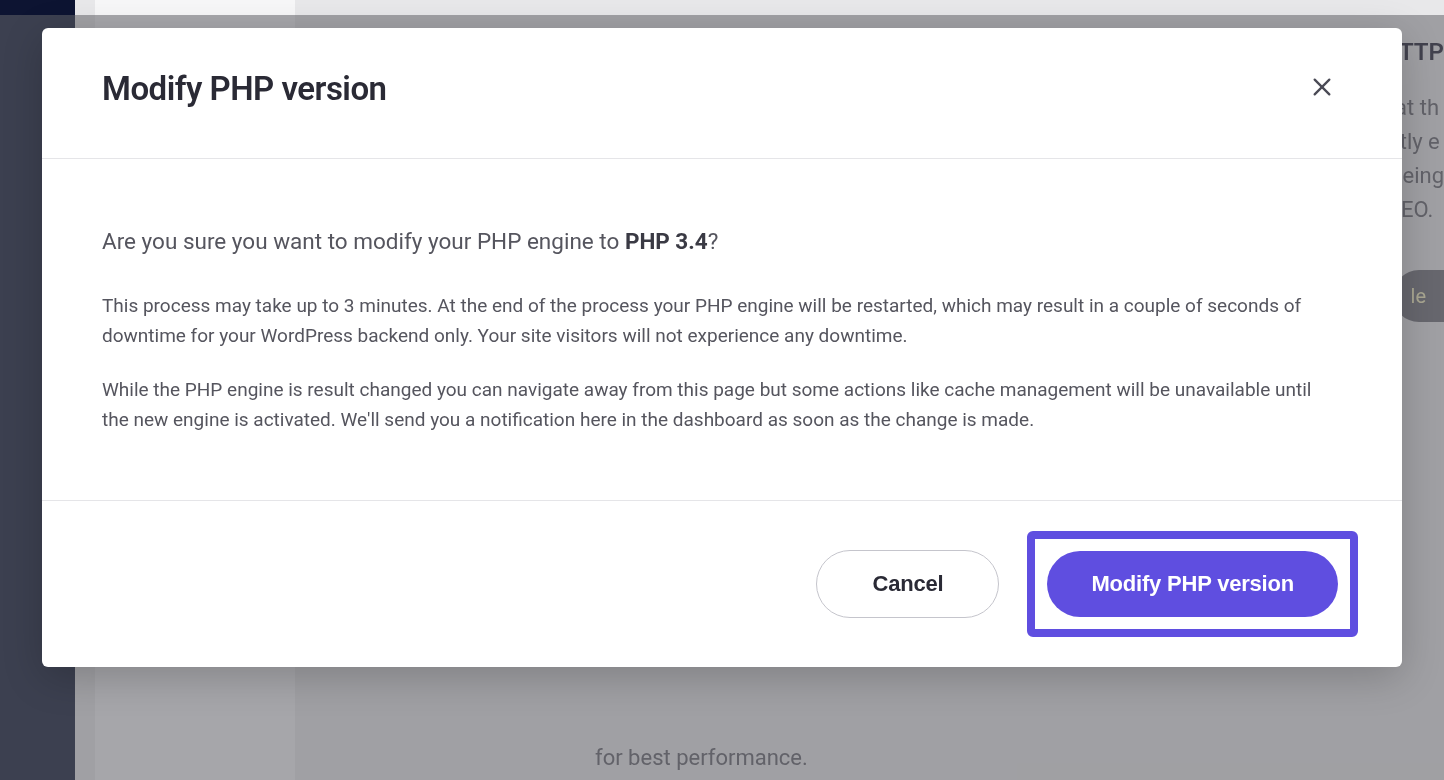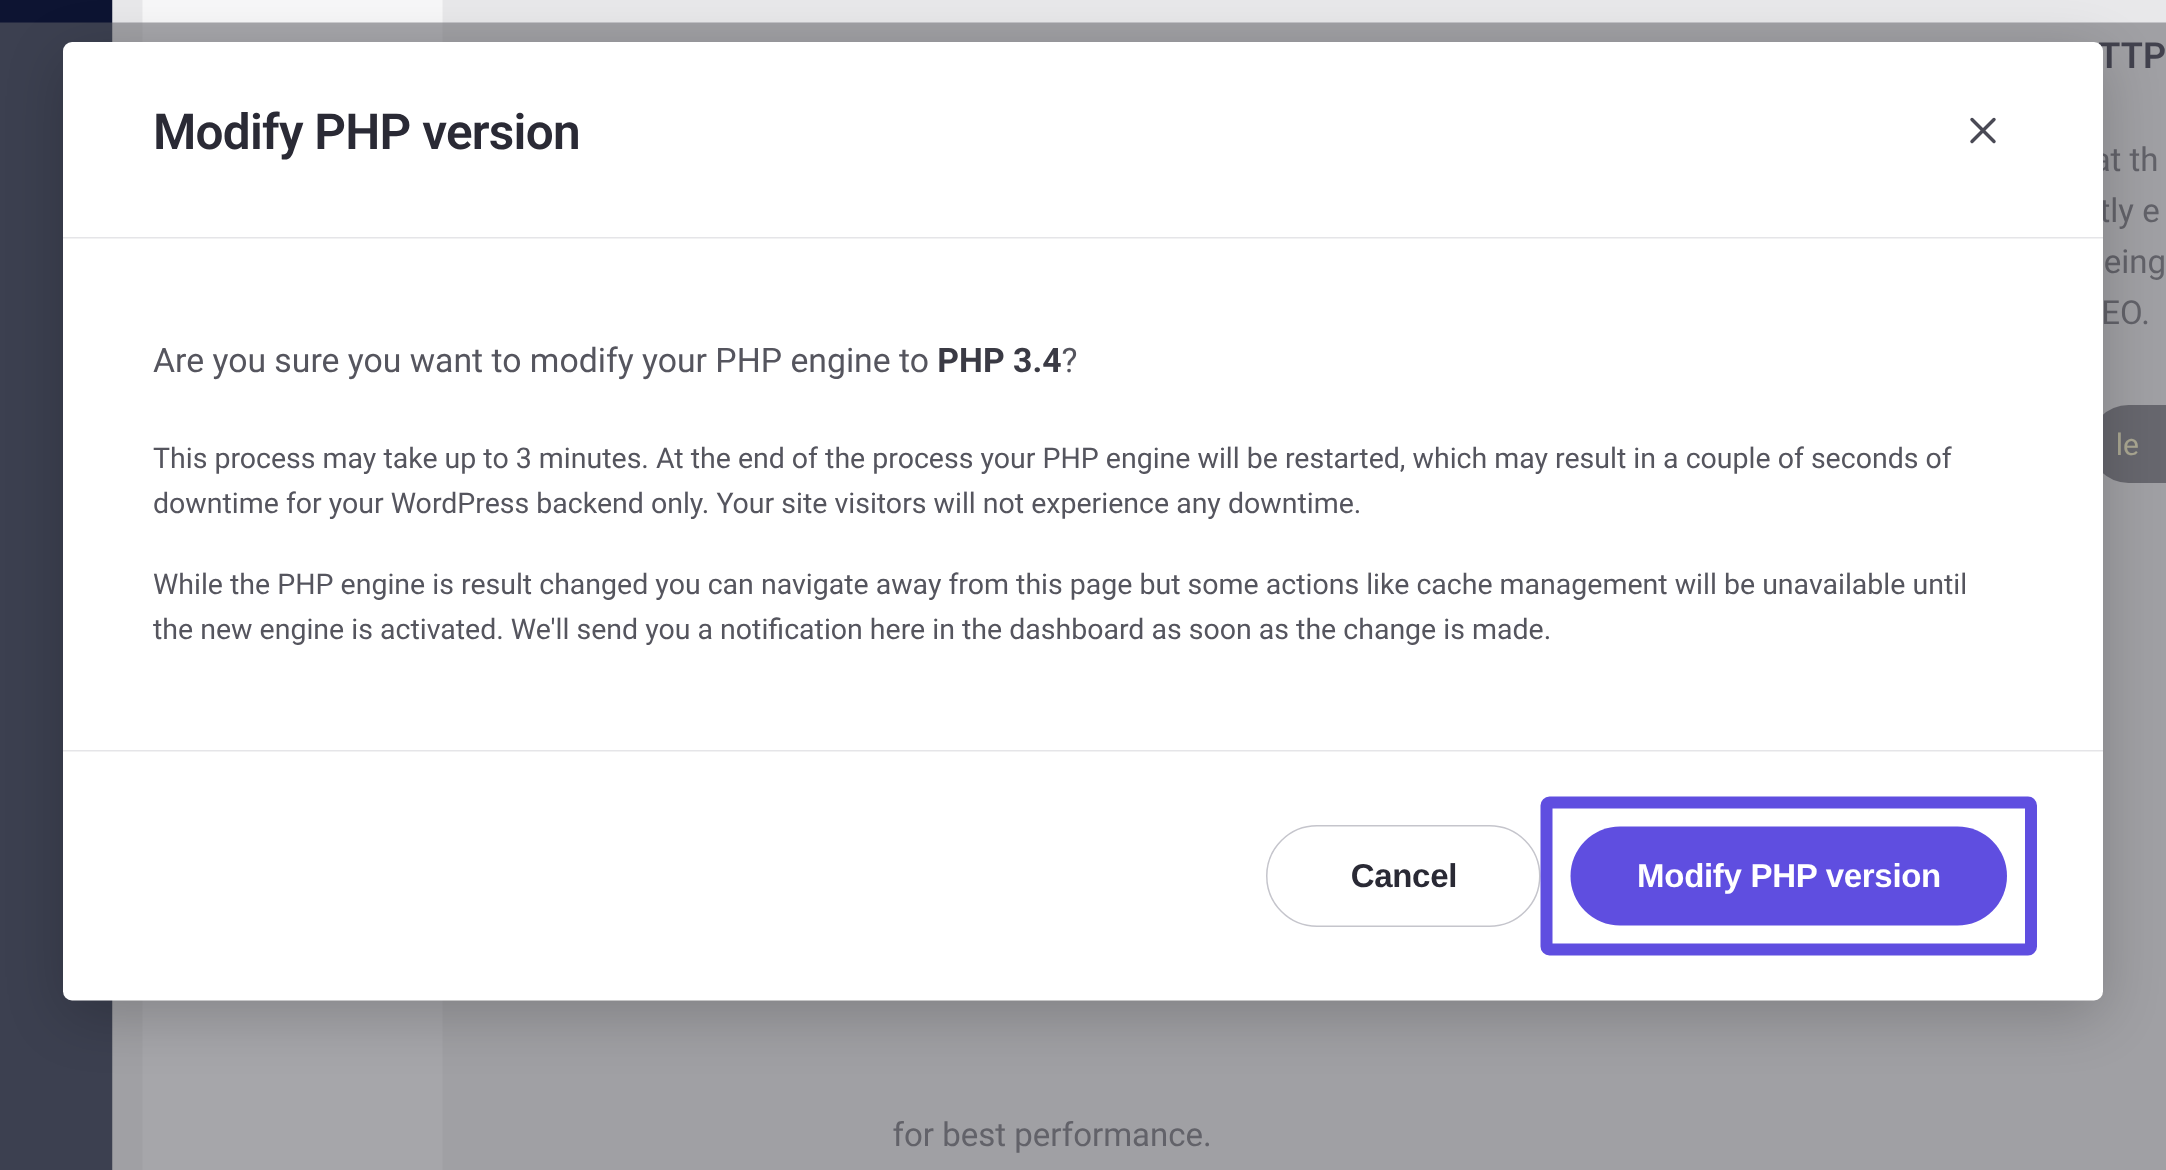--- a/index.html
+++ b/index.html
@@ -38,21 +38,21 @@
       position: absolute;
       left: 20px;
       top: 0;
       width: 200px;
       height: 100%;
       background: #f7f7f8;
     }
     .bg-right-text {
       position: absolute;
       right: 0;
-      top: 23px;
+      top: 38px;
       font-size: 24px;
       font-weight: 600;
       color: #1a1a2e;
       white-space: nowrap;
     }
     .bg-right-desc {
       position: absolute;
       right: 0;
       top: 91px;
       font-size: 22px;
@@ -147,20 +147,21 @@
       margin-bottom: 24px;
     }
     .body-para:last-child {
       margin-bottom: 0;
     }
     .modal-footer {
       display: flex;
       justify-content: flex-end;
       align-items: center;
       padding: 30px 44px 30px 60px;
+      gap: 28px;
     }
     .btn {
       padding: 20px 48px;
       border-radius: 40px;
       font-size: 22px;
       font-weight: 600;
       cursor: pointer;
       border: none;
       letter-spacing: -0.2px;
     }

